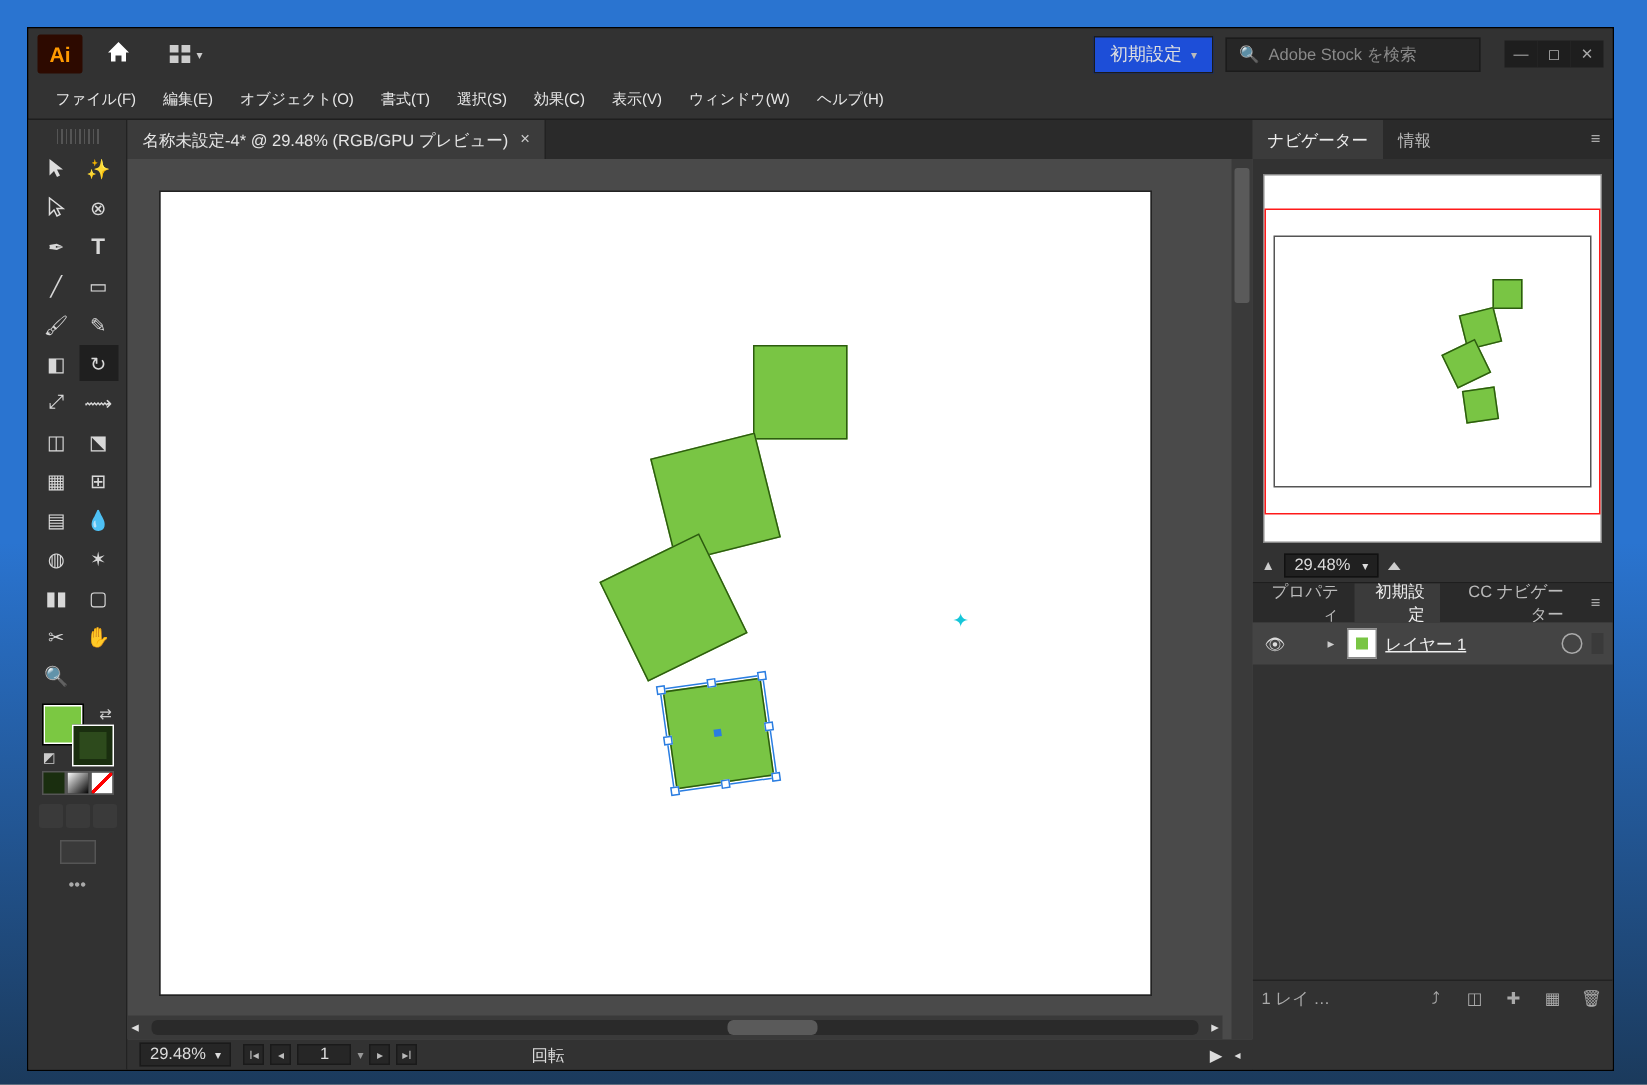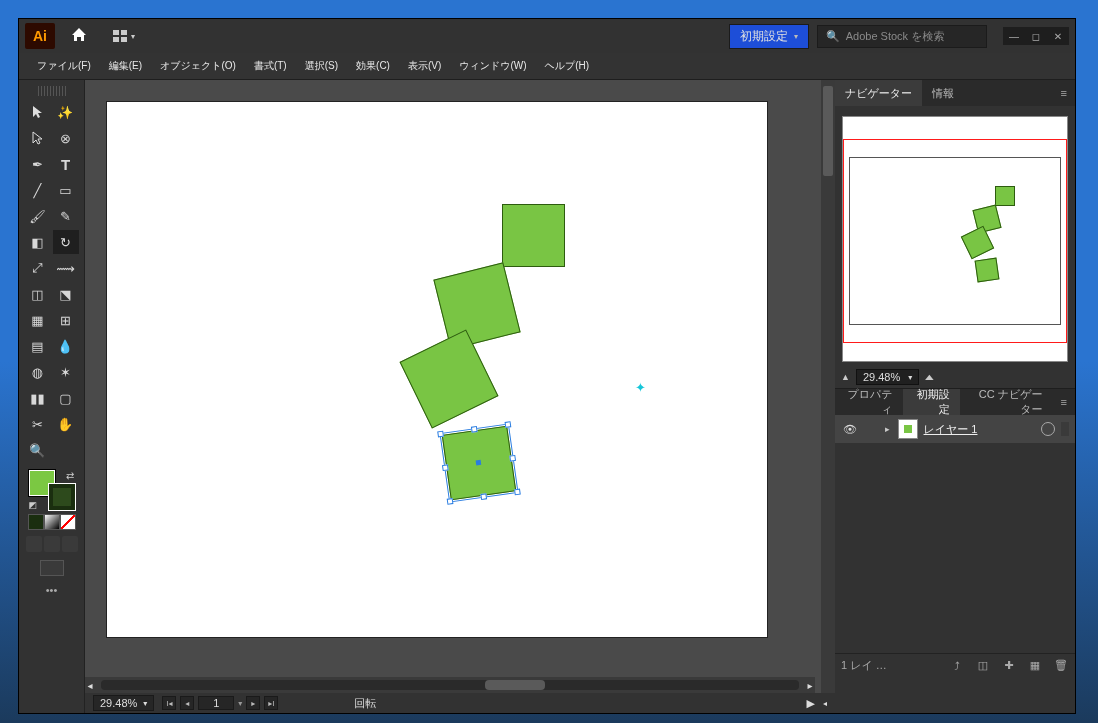--- a/index.html
+++ b/index.html
@@ -331,20 +331,26 @@
       <div class="draw-mode-row">
         <div class="dm"></div>
         <div class="dm"></div>
         <div class="dm"></div>
       </div>
       <div class="screen-mode"></div>
       <div class="edge-toggle">•••</div>
     </div>
 
     <div class="doc-col">
+      <div class="tab-row">
+        <div class="doc-tab">
+          <span>名称未設定-4* @ 29.48% (RGB/GPU プレビュー)</span>
+          <span class="close-x">×</span>
+        </div>
+      </div>
       <div class="canvas-area">
         <div class="artboard">
 
           <div class="sq" style="left:395px;top:102px;width:63px;height:63px;"></div>
           <div class="sq" style="left:334px;top:168px;width:72px;height:72px;transform:rotate(-14deg);"></div>
           <div class="sq" style="left:305px;top:240px;width:74px;height:74px;transform:rotate(-26deg);"></div>
 
           <div class="sel-box" style="left:337px;top:326px;width:70px;height:70px;transform:rotate(-8deg);">
             <div class="sq" style="left:1px;top:1px;width:66px;height:66px;"></div>
             <div class="handle" style="left:-3px;top:-3px"></div>

